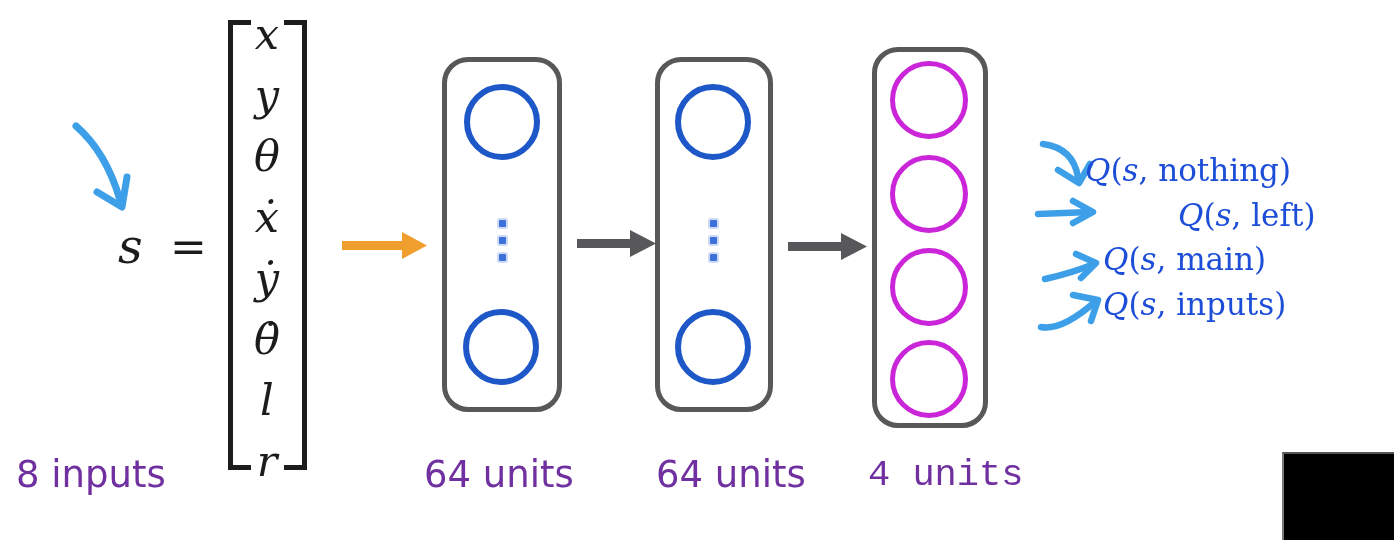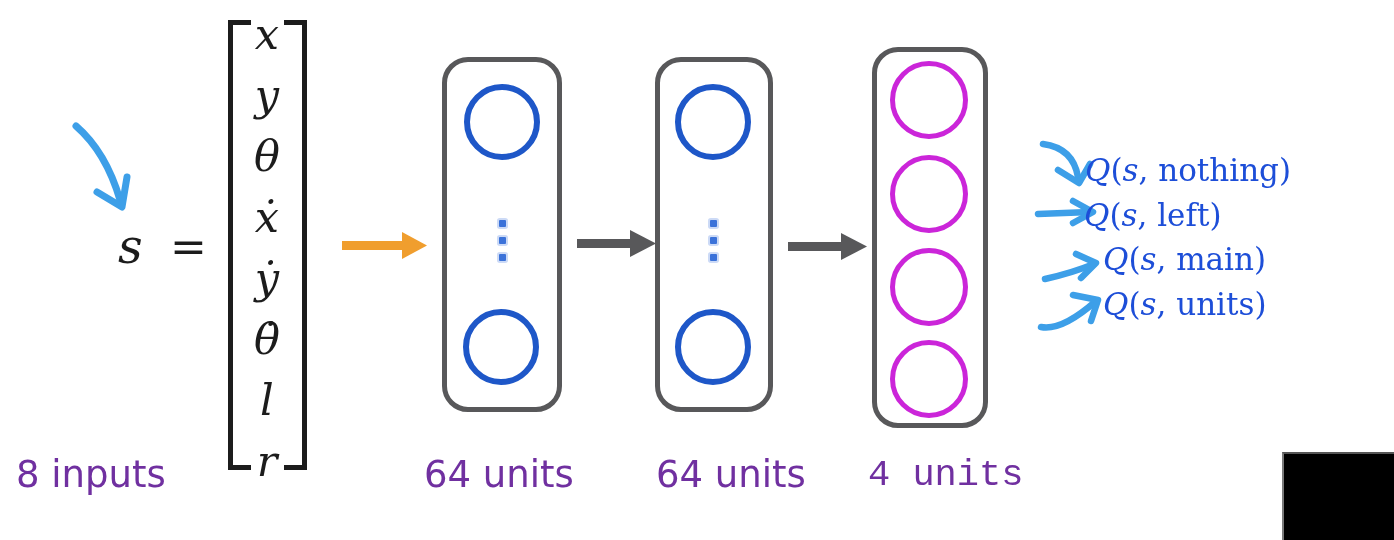--- a/index.html
+++ b/index.html
@@ -129,21 +129,21 @@
     </g>
   </svg>
 
   <div class="units-label" style="left:16px;">8 inputs</div>
   <div class="units-label" style="left:424px;">64 units</div>
   <div class="units-label" style="left:656px;">64 units</div>
   <div class="units-label" style="left:868px;font-family:Liberation Mono, monospace;">4 units</div>
 
   <div class="q-row" style="left:1085px;top:151px;"><span class="it">Q</span><span>(</span><span class="it">s</span><span>, </span><span>nothing</span><span>)</span></div>
 
-  <div class="q-row" style="left:1084px;top:196px;"><span class="it">Q</span><span>(</span><span class="it">s</span><span>, </span><span>left</span><span>)</span></div>
+  <div class="q-row" style="left:1178px;top:196px;"><span class="it">Q</span><span>(</span><span class="it">s</span><span>, </span><span>left</span><span>)</span></div>
 
   <div class="q-row" style="left:1103px;top:240px;"><span class="it">Q</span><span>(</span><span class="it">s</span><span>, </span><span>main</span><span>)</span></div>
 
-  <div class="q-row" style="left:1103px;top:285px;"><span class="it">Q</span><span>(</span><span class="it">s</span><span>, </span><span>units</span><span>)</span></div>
+  <div class="q-row" style="left:1103px;top:285px;"><span class="it">Q</span><span>(</span><span class="it">s</span><span>, </span><span>inputs</span><span>)</span></div>
 
   <div class="black-box"></div>
 
 </div>
 
 </body></html>

